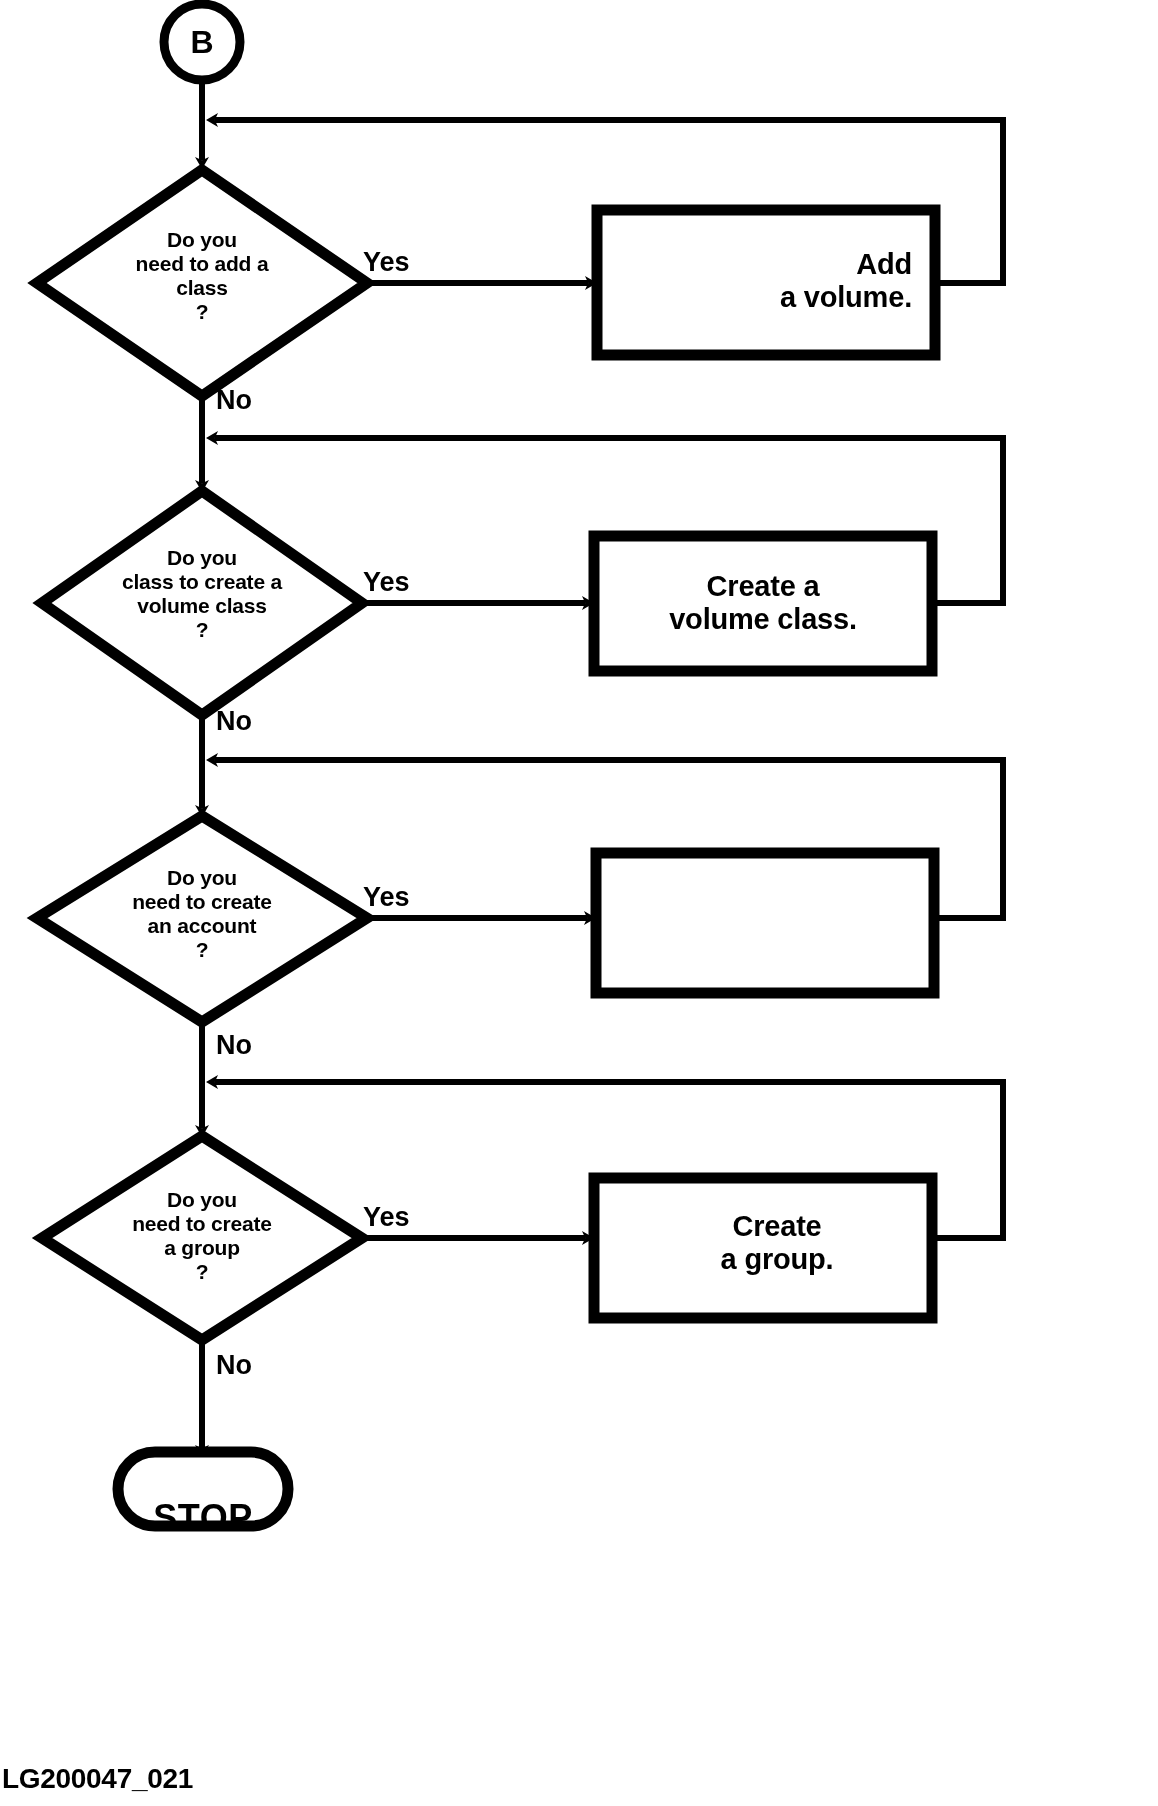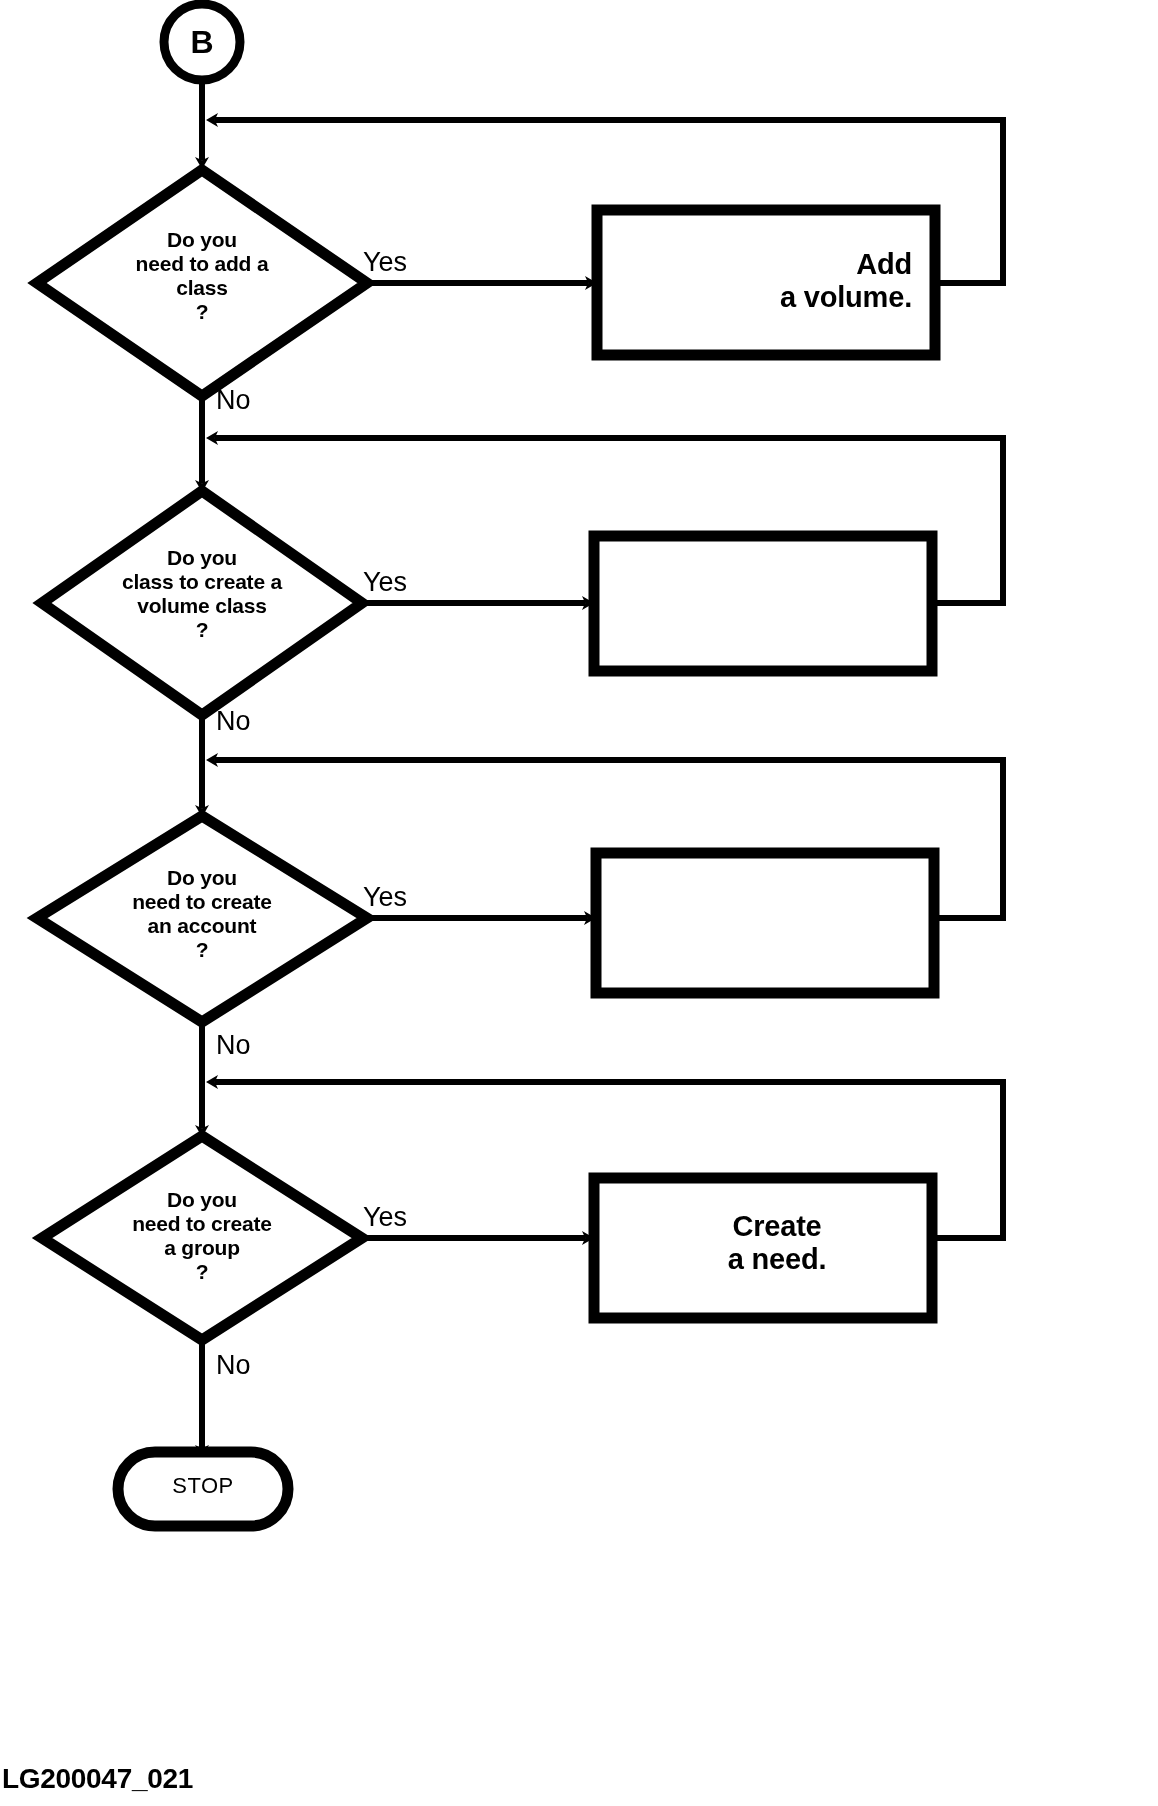--- a/index.html
+++ b/index.html
@@ -37,27 +37,28 @@
   }
   .diamond-text {
     font-size: 21px;
   }
   .box-text {
     font-size: 29px;
   }
   .edge-label {
     position: absolute;
     font-size: 27px;
-    font-weight: 400;
+    font-weight: 700;
     white-space: pre;
   }
   .terminal-text {
-    font-size: 22px;
-    font-weight: 400;
+    font-size: 36px;
+    font-weight: 700;
     letter-spacing: 0.5px;
+    margin-top: 24px;
   }
   .connector-text {
     font-size: 32px;
     font-weight: 700;
   }
   .caption {
     position: absolute;
     left: 2px;
     top: 1763px;
     font-size: 28px;
@@ -142,31 +143,32 @@
   <div class="edge-label" style="left:363px; top:247px;">Yes</div>
   <div class="edge-label" style="left:216px; top:385px;">No</div>
 
   <div class="node-text box-text" style="left:620px; top:248px; width:292px;text-align:right;"><span>Add</span><br><span>a volume.</span></div>
 
   <div class="node-text diamond-text" style="left:52px; top:546px; width:300px;"><span>Do you</span><br><span>class to create a</span><br><span>volume class</span><br><span>?</span></div>
 
   <div class="edge-label" style="left:363px; top:567px;">Yes</div>
   <div class="edge-label" style="left:216px; top:706px;">No</div>
 
+  <div class="node-text box-text" style="left:617px; top:570px; width:292px;"><span>Create a</span><br><span>volume class.</span></div>
 
   <div class="node-text diamond-text" style="left:52px; top:866px; width:300px;"><span>Do you</span><br><span>need to create</span><br><span>an account</span><br><span>?</span></div>
 
   <div class="edge-label" style="left:363px; top:882px;">Yes</div>
   <div class="edge-label" style="left:216px; top:1030px;">No</div>
 
 
   <div class="node-text diamond-text" style="left:52px; top:1188px; width:300px;"><span>Do you</span><br><span>need to create</span><br><span>a group</span><br><span>?</span></div>
 
   <div class="edge-label" style="left:363px; top:1202px;">Yes</div>
   <div class="edge-label" style="left:216px; top:1350px;">No</div>
 
-  <div class="node-text box-text" style="left:631px; top:1210px; width:292px;"><span>Create</span><br><span>a need.</span></div>
+  <div class="node-text box-text" style="left:631px; top:1210px; width:292px;"><span>Create</span><br><span>a group.</span></div>
 
   <div class="node-text terminal-text" style="left:118px; top:1473px; width:170px;">STOP</div>
 
   <div class="caption">LG200047_021</div>
 
 </div>
 
 </body></html>

